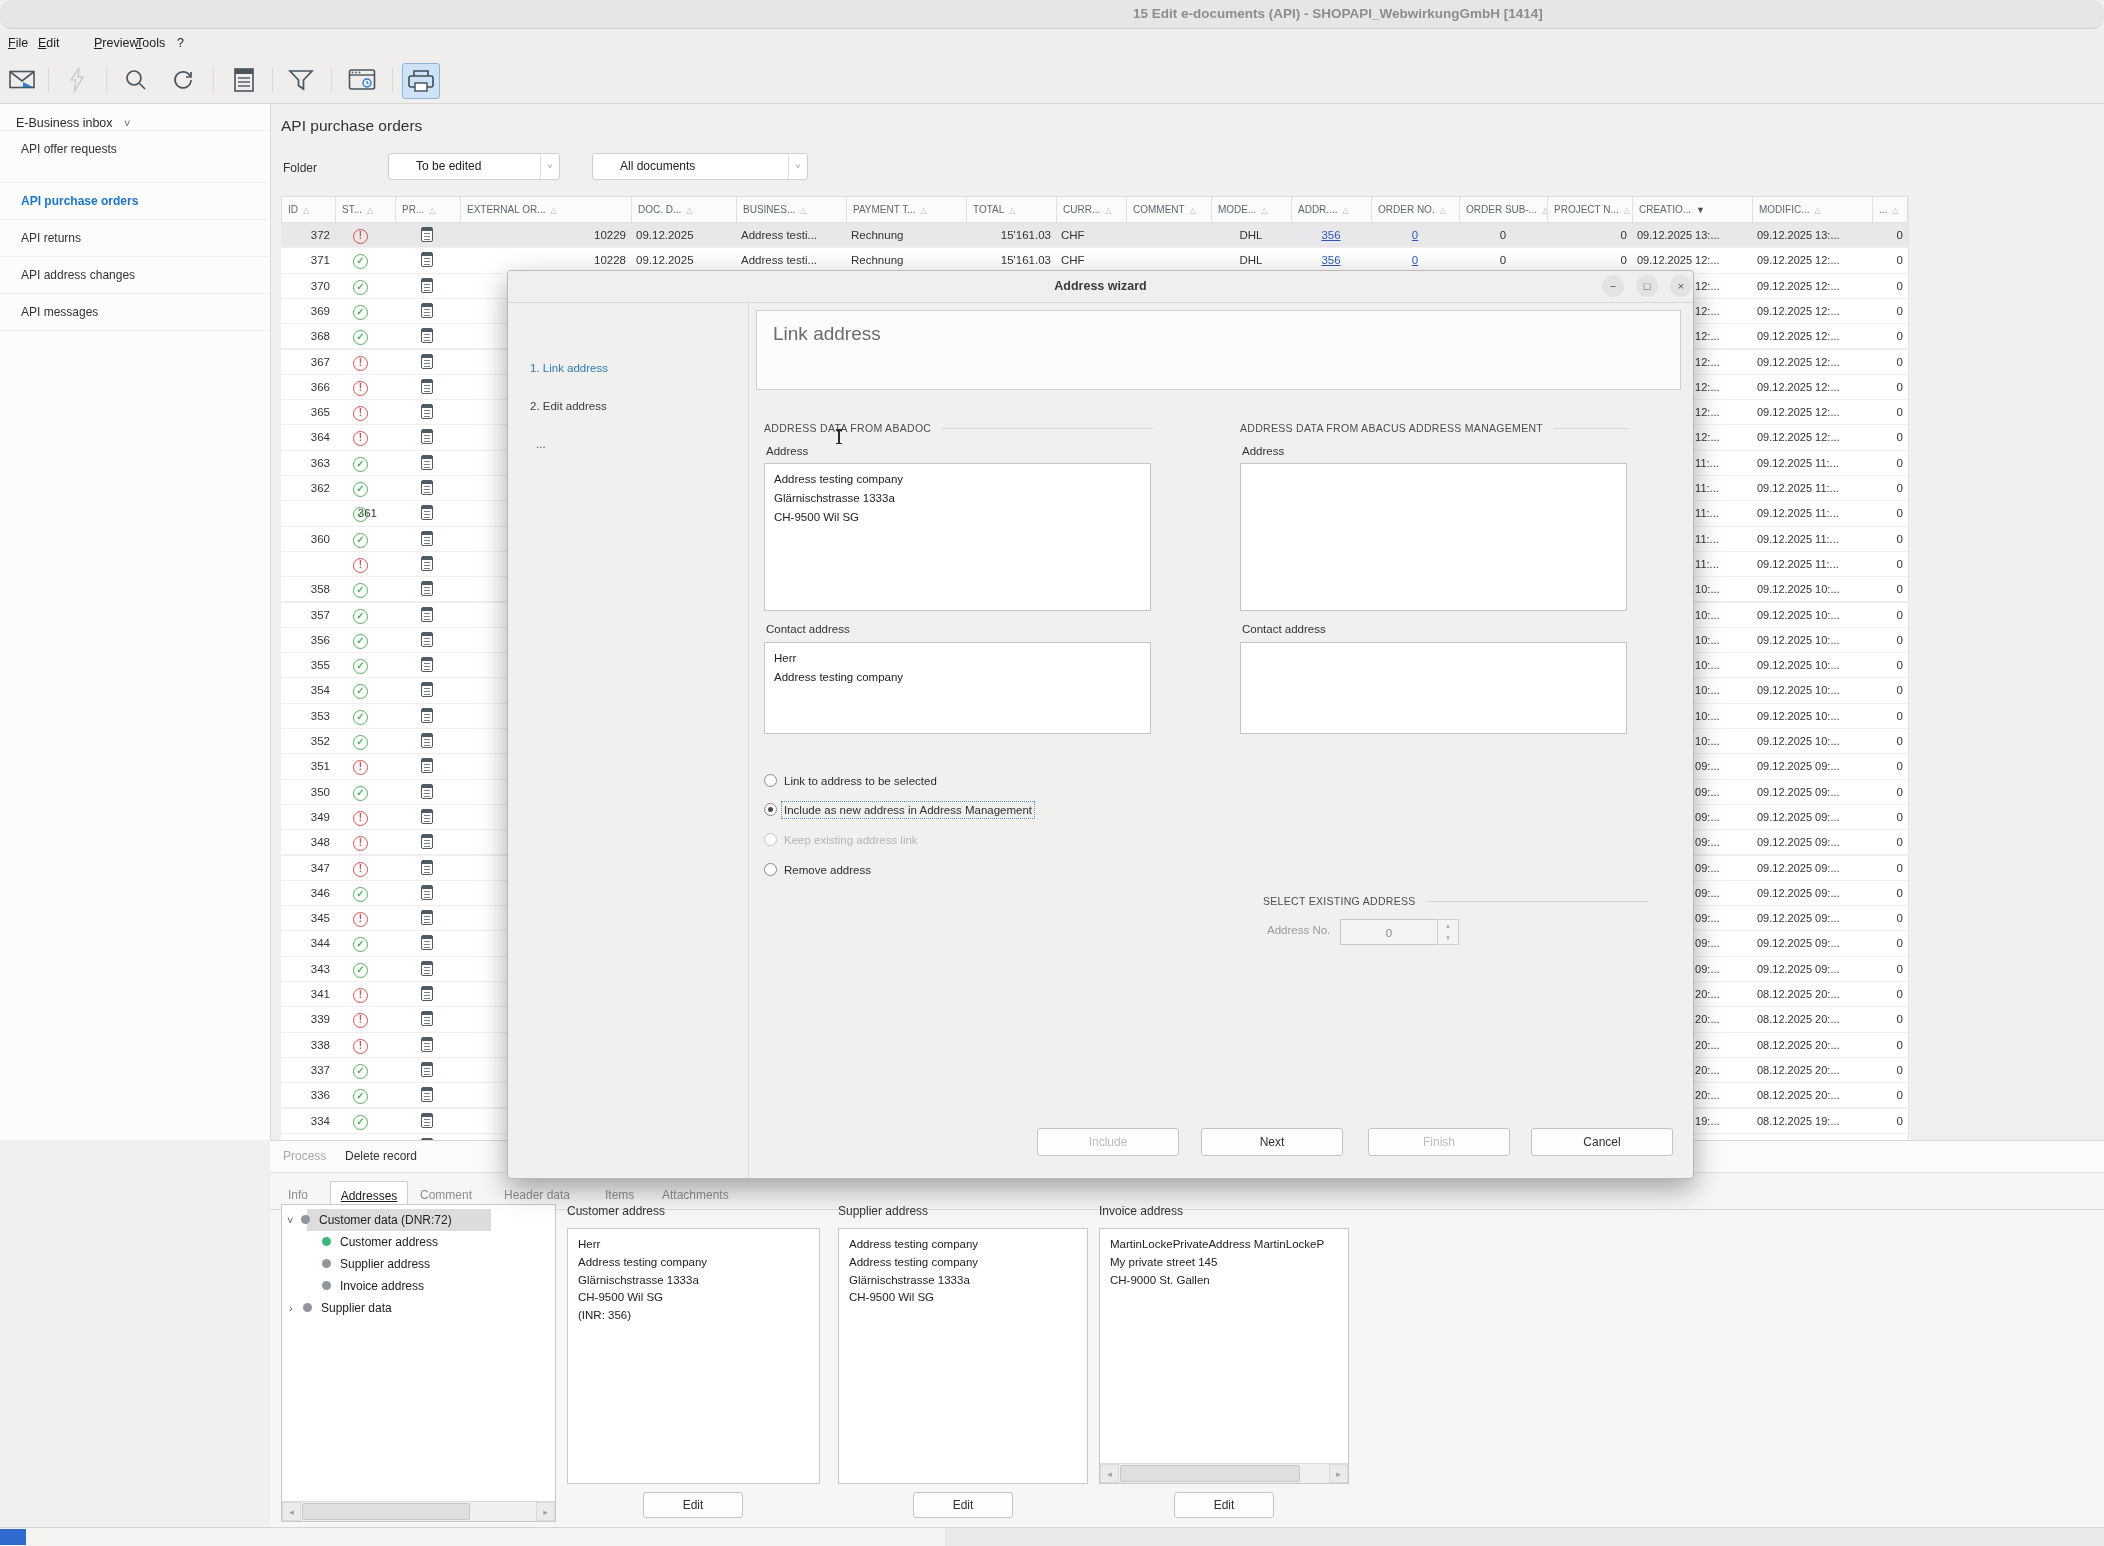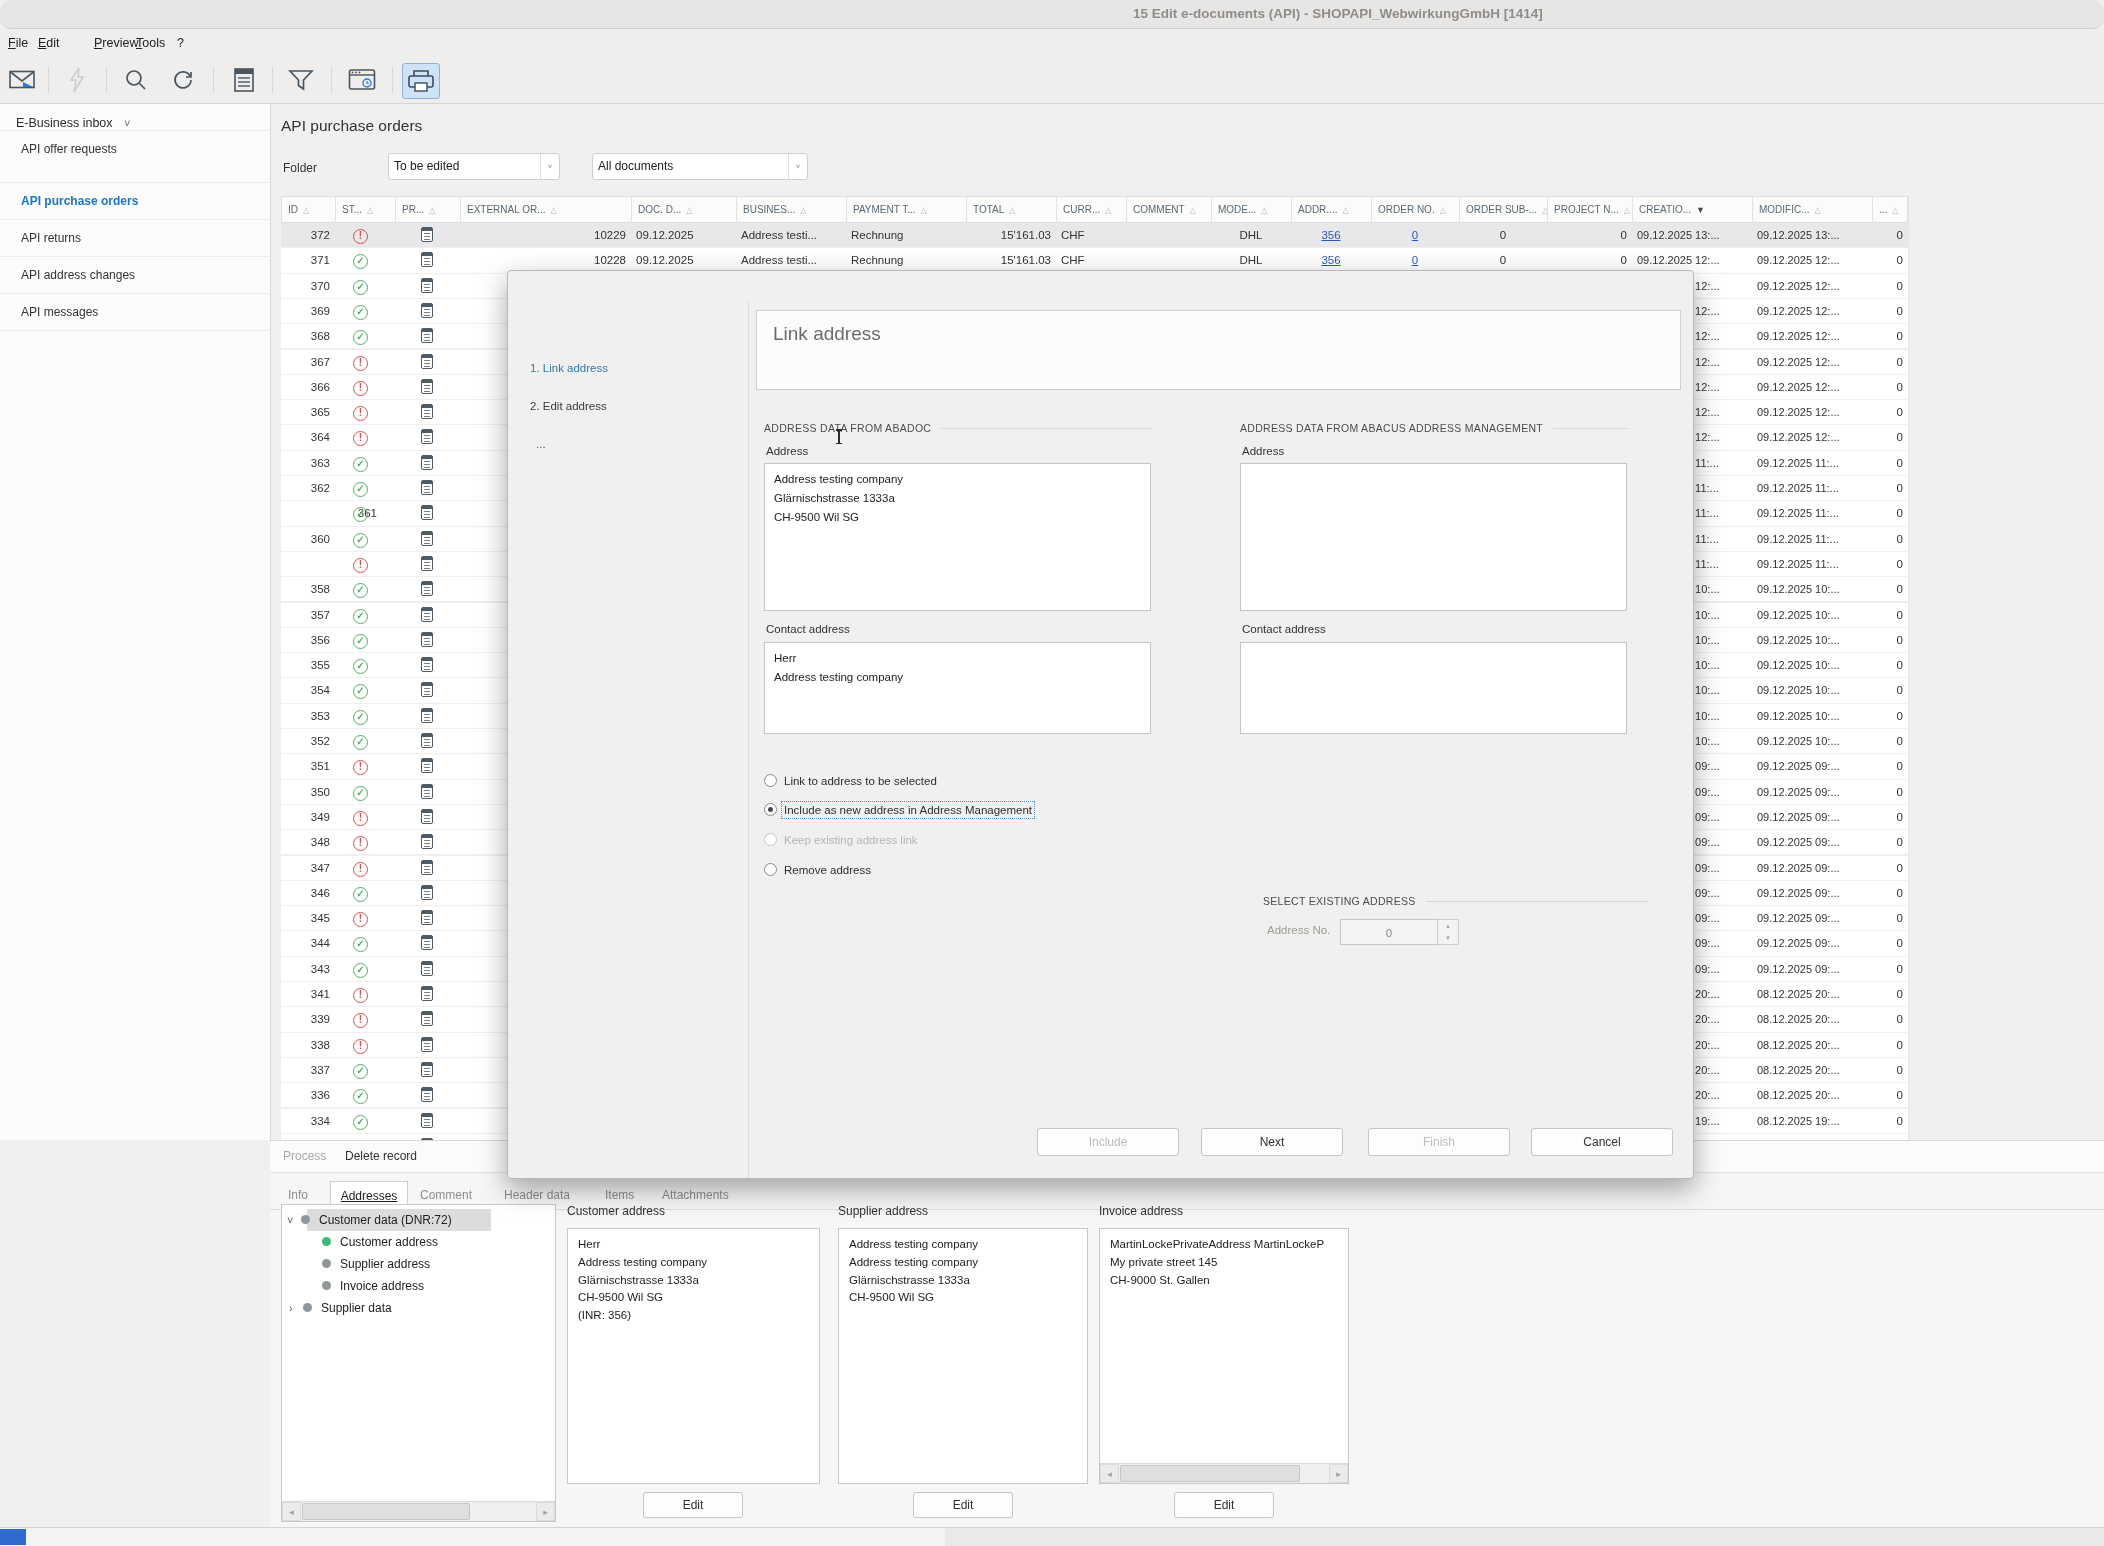--- a/index.html
+++ b/index.html
@@ -23,21 +23,21 @@
   .side-header{position:absolute;left:16px;top:12px;font-size:12.5px;color:#2b2b2b;}
   .side-caret{color:#666;font-size:11px;margin-left:8px;}
   .side-item{position:absolute;left:0;width:269px;height:37px;line-height:37px;padding-left:21px;
              font-size:12px;color:#333;border-top:1px solid #ececea;box-sizing:border-box;}
   .side-item.active{color:#1b74c4;font-weight:bold;}
 
   
   .page-title{left:281px;top:117px;font-size:15.5px;color:#333;}
   .filter-label{left:283px;top:161px;font-size:12px;color:#333;}
   .select{position:absolute;height:27px;background:#fff;border:1px solid #cfcfcd;border-radius:3px;
-          font-size:12px;color:#222;line-height:25px;padding-left:5px;box-sizing:border-box;}
+          font-size:12px;color:#222;line-height:25px;padding-left:27px;box-sizing:border-box;}
   .select .sel-caret{position:absolute;right:0;top:0;width:18px;height:25px;border-left:1px solid #e2e1df;
           color:#8a8a8a;font-size:8px;text-align:center;line-height:25px;}
 
   
   .thead{left:281px;top:196px;width:1627px;height:27px;background:#fbfbfa;border:1px solid #e0dfde;box-sizing:border-box;}
   .hcell{position:absolute;top:0;height:25px;line-height:25px;font-size:10px;color:#5a6872;
          border-right:1px solid #e3e2e1;padding:0 6px;box-sizing:border-box;white-space:nowrap;overflow:hidden;}
   .tri{margin-left:5px;font-size:8px;color:#b3bac0;}
   .tri.desc{color:#4a4a4a;font-size:9px;}
   .rows-layer{left:0;top:223px;width:2104px;height:917px;overflow:hidden;}
@@ -1062,20 +1062,26 @@
       </div>
     </div>
     <div class="btn" style="left:904px;top:319px;width:100px;height:26px;line-height:24px">Edit</div>
   </div>
 
   <div class="abs statusbar"></div>
   <div class="abs statusbar-left"></div>
   <div class="abs corner-accent" style="background: rgb(47, 107, 205);"></div>
 
   <div class="abs dialog">
+    <div class="dlg-titlebar">
+      <div class="dlg-title">Address wizard</div>
+      <div class="wbtn" style="left:1094px">−</div>
+      <div class="wbtn" style="left:1128px">□</div>
+      <div class="wbtn" style="left:1162px">×</div>
+    </div>
 
     <div class="steps-panel">
       <div class="step active" style="top:60px">1. Link address</div>
       <div class="step" style="top:98px">2. Edit address</div>
       <div class="step" style="top:136px;left:28px;color:#555">...</div>
     </div>
 
     <div class="dlg-heading-box">
       <div class="dlg-heading">Link address</div>
     </div>

